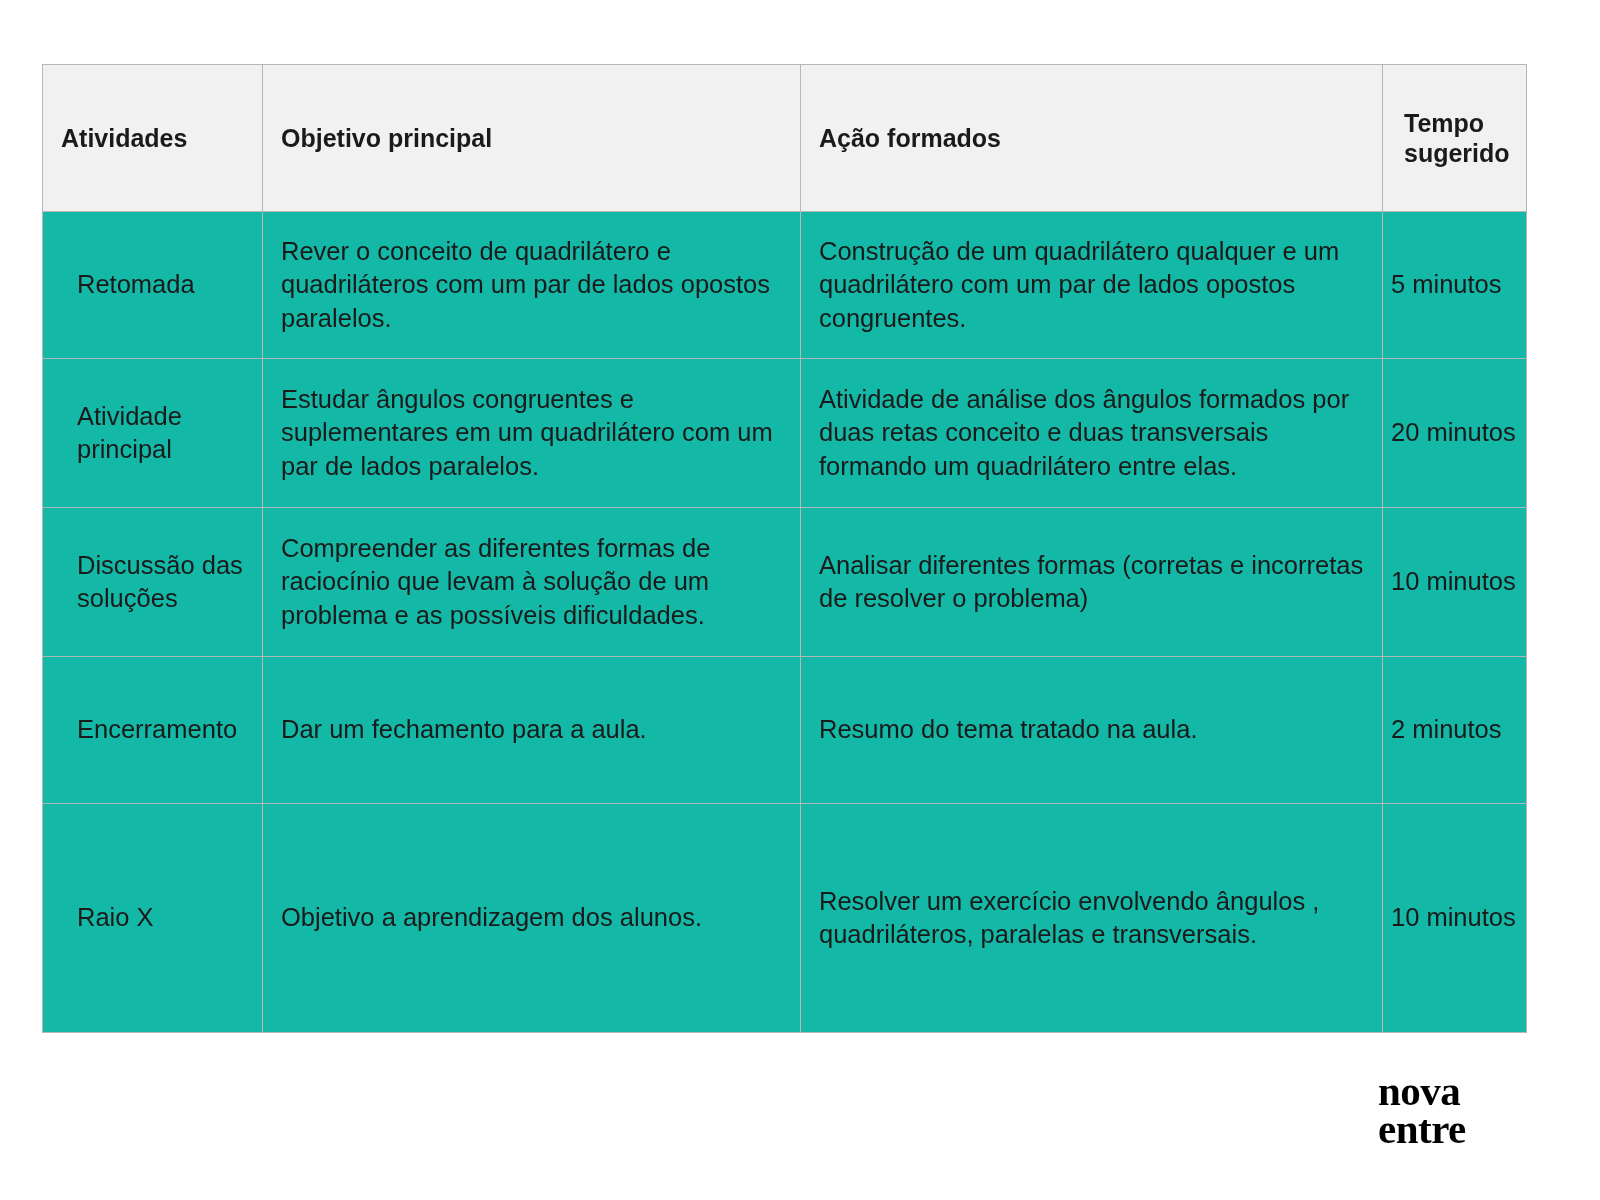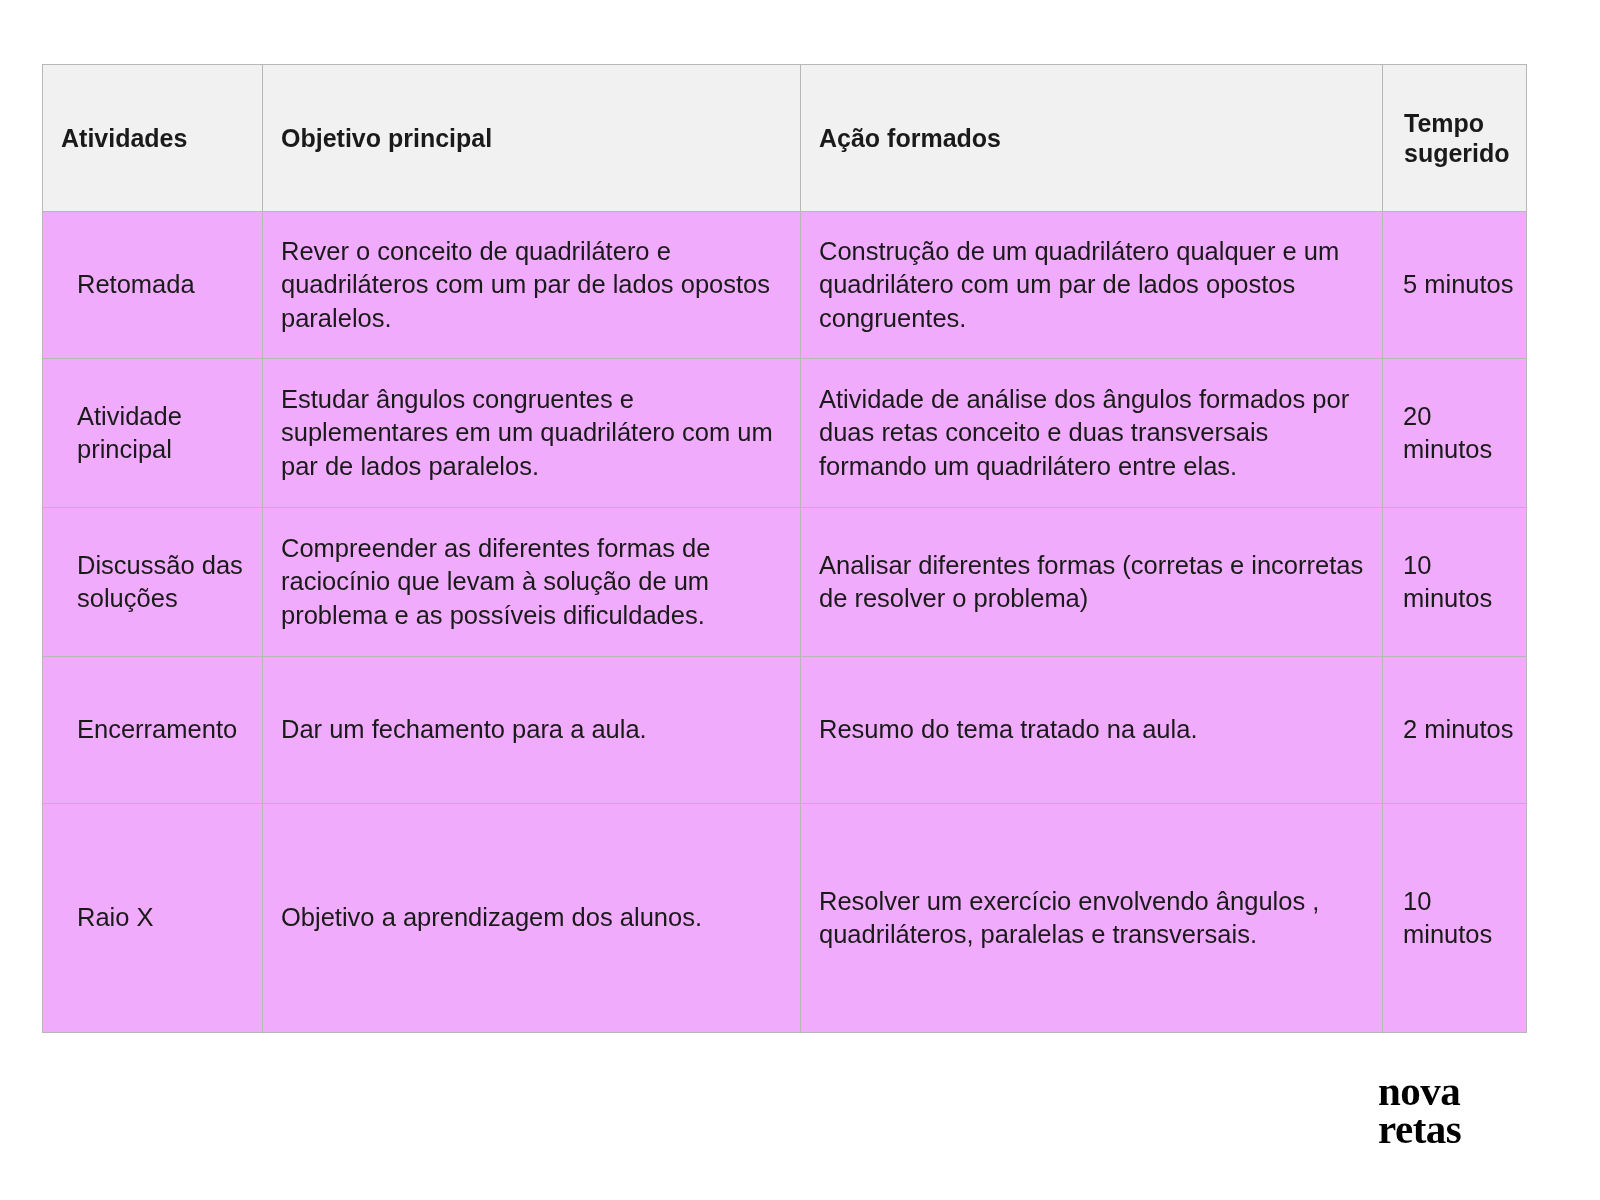--- a/index.html
+++ b/index.html
@@ -54,34 +54,34 @@
     padding-top: 10px;
     padding-bottom: 10px;
   }
 
   thead th.head-tempo {
     padding-left: 21px;
     padding-right: 10px;
   }
 
   tbody td {
-    background: #f0abfc;
+    background: #14b8a6;
     font-size: 25.5px;
     line-height: 1.30;
     font-weight: normal;
   }
 
   tbody td.cell-activity {
     font-size: 25.5px;
     line-height: 1.30;
     padding-left: 34px;
   }
 
   tbody td.cell-time {
-    padding-left: 20px;
+    padding-left: 8px;
     padding-right: 8px;
     line-height: 1.30;
   }
 
   tbody tr.row-0 td { height: 118px; }
   tbody tr.row-1 td { height: 120px; }
   tbody tr.row-2 td { height: 120px; }
   tbody tr.row-3 td { height: 118px; }
   tbody tr.row-4 td { height: 200px; }
 
@@ -157,16 +157,16 @@
         <td class="cell-activity">Raio X</td>
         <td class="cell-objective">Objetivo a aprendizagem dos alunos.</td>
         <td class="cell-action">Resolver um exercício envolvendo ângulos , quadriláteros, paralelas e transversais.</td>
         <td class="cell-time">10 minutos</td>
       </tr>
     </tbody>
   </table>
 
   <div class="brand-logo">
     <span class="brand-line-1">nova</span>
-    <span class="brand-line-2">retas</span>
+    <span class="brand-line-2">entre</span>
   </div>
 
 </div>
 
 </body></html>

